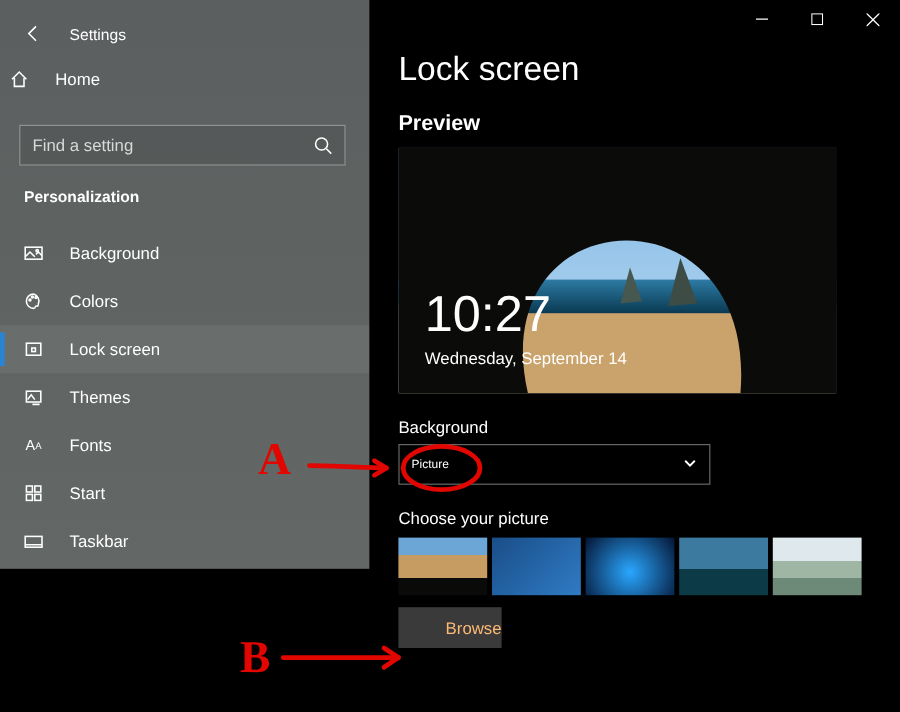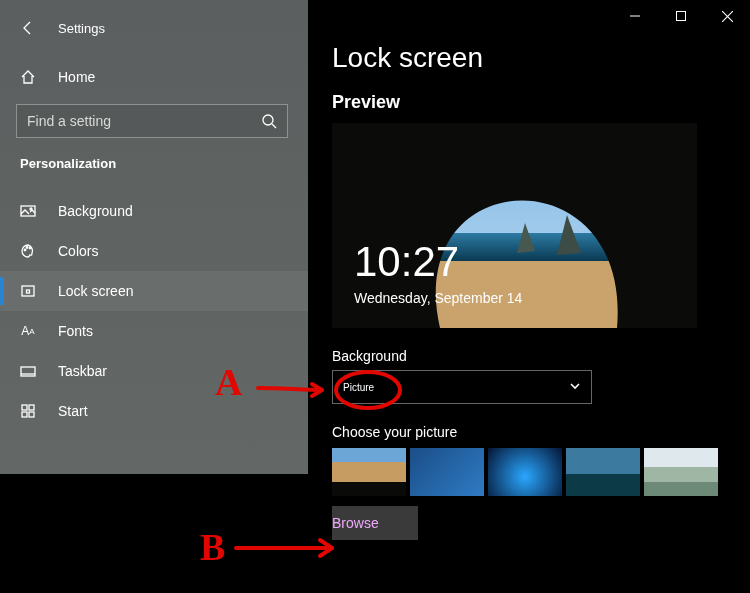--- a/index.html
+++ b/index.html
@@ -9,21 +9,21 @@
   .sidebar {
     width: 308px;
     height: 100%;
     background: linear-gradient(180deg,#5b5f5f 0%,#636765 100%);
     color: #fff;
     position: relative;
     padding-top: 10px;
   }
   .back-row { display:flex; align-items:center; gap:22px; padding:0 20px; height:36px; }
   .back-row .title { font-size:13px; }
-  .home-row { display:flex; align-items:center; gap:22px; padding:0 20px; height:38px; margin-top:12px; }
+  .home-row { display:flex; align-items:flex-start; gap:22px; padding:0 8px; height:38px; margin-top:12px; }
   .home-row span.label { font-size:14px; }
   .search-wrap { padding: 8px 16px 0 16px; }
   .search {
     width: 272px; height: 34px;
     border: 1px solid #8f9291;
     background: rgba(0,0,0,0.08);
     display:flex; align-items:center; justify-content:space-between;
     padding: 11px 10px;
     color:#d8d9d8; font-size:14px;
   }
@@ -61,21 +61,21 @@
   .preview .date  { position:absolute; left:22px; bottom:22px; font-size:14px; }
   .label-sm { font-size:14px; margin-top:20px; }
   .dropdown {
     margin-top:6px; width:260px; height:34px; border:1px solid #666;
     display:flex; align-items:center; justify-content:space-between;
     padding:0 10px; font-size:10px; background:#000;
   }
   .dropdown .chev svg{ width:12px; height:12px; stroke:#fff; fill:none; stroke-width:1.6;}
   .thumb-row { margin-top:8px; display:flex; gap:4px; }
   .thumb { width:74px; height:48px; }
-  .browse { margin-top:10px; width:86px; height:34px; background:#3a3a3a; color:#f0abfc; font-size:14px; display:flex; align-items:center; justify-content:flex-start; }
+  .browse { margin-top:10px; width:86px; height:34px; background:#3a3a3a; color:#fdba74; font-size:14px; display:flex; align-items:center; justify-content:flex-end; }
   
   .anno { position:absolute; inset:0; pointer-events:none; z-index:50; }
   .anno svg { width:750px; height:593px; }
   .anno text { font-family: "Segoe Script","Comic Sans MS",cursive; fill:#e10600; font-size:38px; font-weight:bold; }
   .anno .stroke { stroke:#e10600; stroke-width:4; fill:none; stroke-linecap:round; }
 </style>
 </head>
 <body>
 
 <div class="window">
@@ -138,42 +138,52 @@
       <div class="nav-item selected">
         <span class="icon">
           <svg viewBox="0 0 16 16">
               <rect x="2" y="3" width="12" height="10"></rect>
               <rect x="6.5" y="7" width="3" height="3"></rect>
             </svg>
         </span>
         <span>Lock screen</span>
       </div>
       <div class="nav-item">
+        <span class="icon">
+          <svg viewBox="0 0 16 16">
+              <rect x="2" y="3" width="12" height="9"></rect>
+              <path d="M3 10 L6 6 L9 10"></path>
+              <path d="M7 14h6"></path>
+            </svg>
+        </span>
+        <span>Themes</span>
+      </div>
+      <div class="nav-item">
         <span class="icon" style="font-size:12px;color:#fff;">A<span style="font-size:8px;">A</span></span>
         <span>Fonts</span>
-      </div>
-      <div class="nav-item">
-        <span class="icon">
-          <svg viewBox="0 0 16 16">
-              <rect x="1" y="4" width="14" height="9"></rect>
-              <line x1="1" y1="11" x2="15" y2="11"></line>
-            </svg>
-        </span>
-        <span>Taskbar</span>
       </div>
       <div class="nav-item">
         <span class="icon">
           <svg viewBox="0 0 16 16">
               <rect x="2" y="2" width="5" height="5"></rect>
               <rect x="9" y="2" width="5" height="5"></rect>
               <rect x="2" y="9" width="5" height="5"></rect>
               <rect x="9" y="9" width="5" height="5"></rect>
             </svg>
         </span>
         <span>Start</span>
+      </div>
+      <div class="nav-item">
+        <span class="icon">
+          <svg viewBox="0 0 16 16">
+              <rect x="1" y="4" width="14" height="9"></rect>
+              <line x1="1" y1="11" x2="15" y2="11"></line>
+            </svg>
+        </span>
+        <span>Taskbar</span>
       </div>
     </div>
   </div>
 
   <div class="main">
     <div class="titlebar">
       <div class="tbtn">
         <svg viewBox="0 0 10 10">
             <line x1="0" y1="5" x2="10" y2="5"></line>
           </svg>

